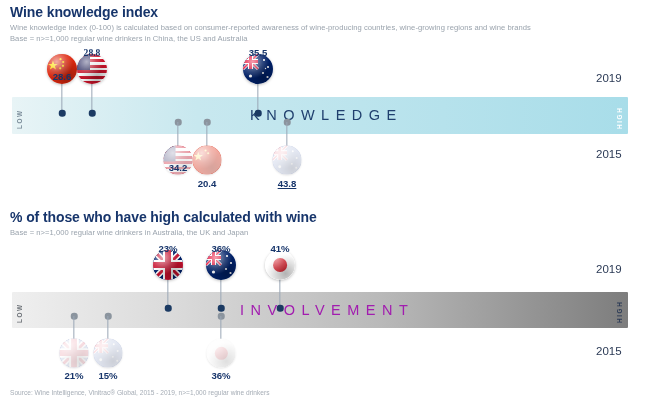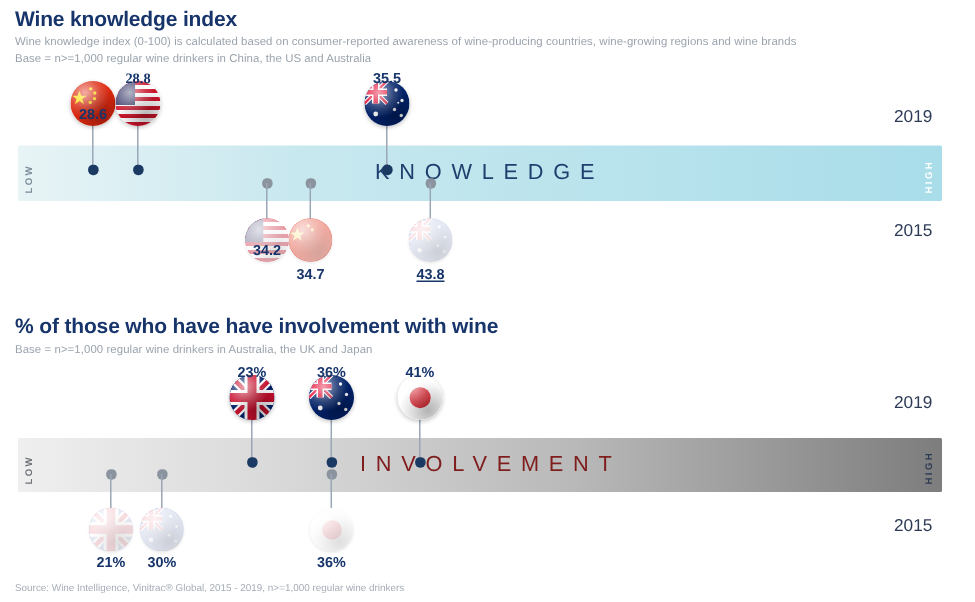--- a/index.html
+++ b/index.html
@@ -47,21 +47,21 @@
   .low2{color:#6d7278;}
   .high2{color:#2b3a55;}
   .bartext{
     position:absolute;
     font-size:14.5px;
     letter-spacing:6.5px;
     color:#1f3f6e;
     font-weight:400;
     white-space:nowrap;
   }
-  .bartext2{color:#7f1d1d;}
+  .bartext2{color:#a21caf;}
   .year{
     position:absolute;
     font-size:11.5px;
     color:#2b3a55;
     font-weight:400;
     white-space:nowrap;
   }
   .val{
     position:absolute;
     font-size:9.6px;
@@ -207,21 +207,21 @@
   <div class="flag fl-cn">
     <svg viewBox="0 0 30 30" width="29" height="29" style="position:absolute;inset:0;">
       <polygon points="7,7 8.6,11.4 13.2,11.4 9.5,14.2 10.9,18.6 7,15.9 3.1,18.6 4.5,14.2 0.8,11.4 5.4,11.4" fill="#ffe566" transform="translate(0.5,1) scale(0.78)"></polygon>
       <circle cx="13.5" cy="5.2" r="1.1" fill="#ffe566"></circle>
       <circle cx="16.2" cy="8.0" r="1.1" fill="#ffe566"></circle>
     </svg>
   </div>
   <div class="sheen"></div>
   <div class="fadeveil"></div>
 </div>
-<div class="val" style="left:207px;top:178px;">34.7</div>
+<div class="val" style="left:207px;top:178px;">20.4</div>
 
 <div class="dot dot-grey" style="left:287px;top:122px;"></div>
 <div class="stem" style="left:287px;top:122px;height:26px;"></div>
 <div class="marker faded" style="left:287px;top:160px;width:29px;height:29px;">
   <div class="flag fl-au" style="background:#b9c4e0;">
     <svg viewBox="0 0 30 30" width="29" height="29" style="position:absolute;inset:0;">
       <rect width="15" height="15" fill="#aab7d8"></rect>
       <path d="M0,0 L15,15 M15,0 L0,15" stroke="#ffffff" stroke-width="3"></path>
       <path d="M0,0 L15,15 M15,0 L0,15" stroke="#f0a0ab" stroke-width="1.6"></path>
       <path d="M7.5,0 V15 M0,7.5 H15" stroke="#ffffff" stroke-width="5"></path>
@@ -231,21 +231,21 @@
       <circle cx="25" cy="13" r="1" fill="#ffffff"></circle>
       <circle cx="20" cy="19" r="1" fill="#ffffff"></circle>
       <circle cx="24.5" cy="23" r="1" fill="#ffffff"></circle>
     </svg>
   </div>
   <div class="sheen"></div>
   <div class="fadeveil"></div>
 </div>
 <div class="val" style="left:287px;top:178px;text-decoration:underline;">43.8</div>
 
-<div class="sec-title" style="left:10px;top:209px;">% of those who have have involvement with wine</div>
+<div class="sec-title" style="left:10px;top:209px;">% of those who have high calculated with wine</div>
 <div class="sub" style="left:10px;top:228px;">Base = n&gt;=1,000 regular wine drinkers in Australia, the UK and Japan</div>
 
 <div class="bar bar2" style="left:12px;top:292px;width:616px;height:36px;"></div>
 <div class="endlabel low2" style="left:17px;top:298px;height:25px;">LOW</div>
 <div class="endlabel high2" style="left:617px;top:298px;height:25px;">HIGH</div>
 <div class="bartext bartext2" style="left:240px;top:302px;">INVOLVEMENT</div>
 
 <div class="year" style="left:596px;top:263px;">2019</div>
 <div class="year" style="left:596px;top:345px;">2015</div>
 
@@ -326,21 +326,21 @@
       <circle cx="7.5" cy="22" r="1.5" fill="#ffffff"></circle>
       <circle cx="21" cy="6" r="1" fill="#ffffff"></circle>
       <circle cx="25" cy="13" r="1" fill="#ffffff"></circle>
       <circle cx="20" cy="19" r="1" fill="#ffffff"></circle>
       <circle cx="24.5" cy="23" r="1" fill="#ffffff"></circle>
     </svg>
   </div>
   <div class="sheen"></div>
   <div class="fadeveil"></div>
 </div>
-<div class="val" style="left:108px;top:370px;">30%</div>
+<div class="val" style="left:108px;top:370px;">15%</div>
 
 <div class="dot dot-grey" style="left:221px;top:316px;"></div>
 <div class="stem" style="left:221px;top:316px;height:24px;"></div>
 <div class="marker faded" style="left:221px;top:353px;width:29px;height:29px;">
   <div class="flag fl-jp" style="background:#fbfbfb;">
     <div class="disc" style="background:#f2a3ab;"></div>
   </div>
   <div class="sheen"></div>
   <div class="fadeveil"></div>
 </div>

